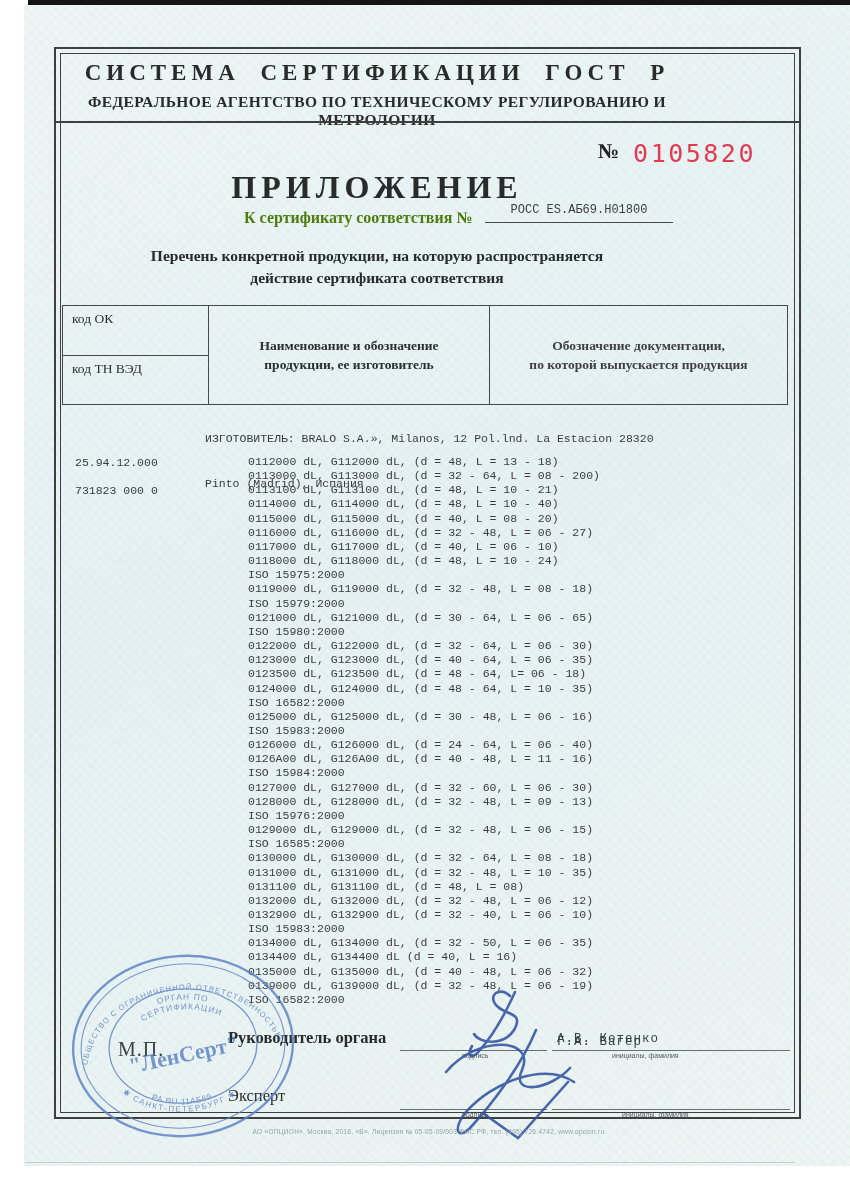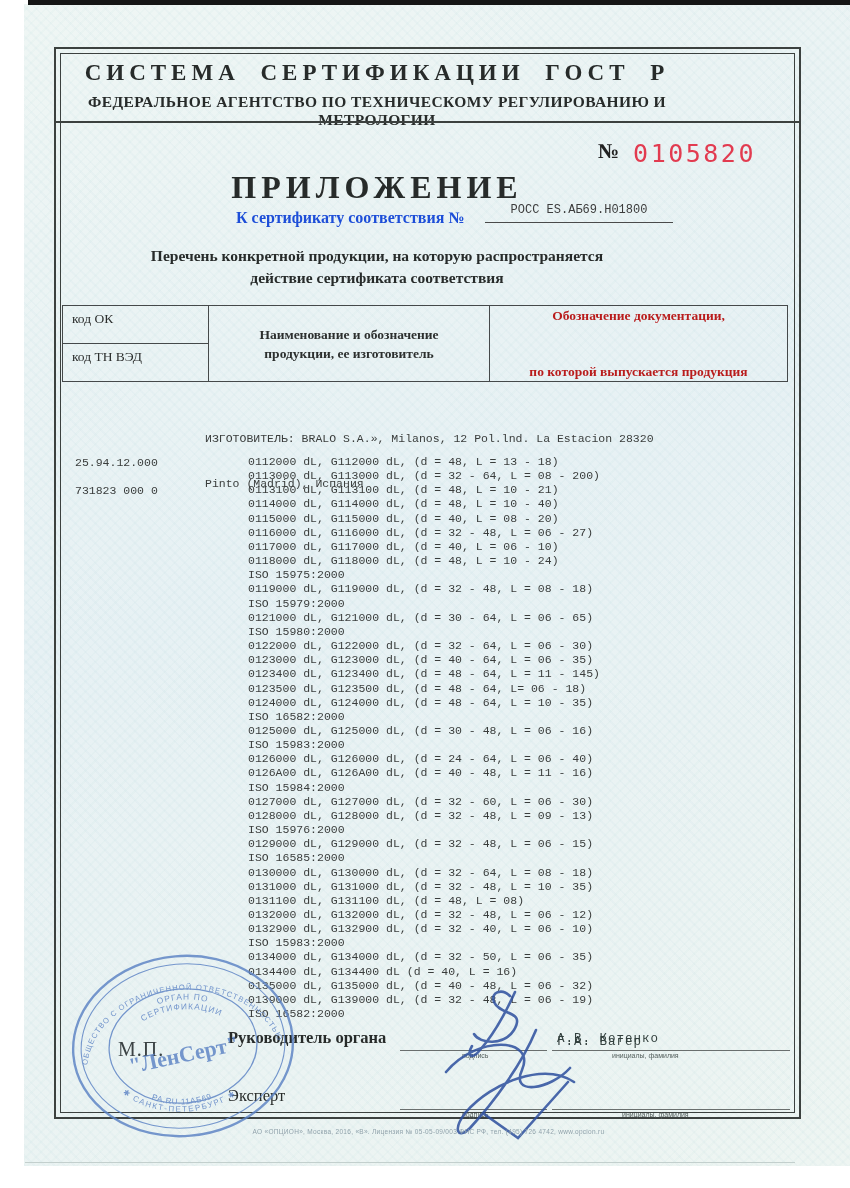--- a/index.html
+++ b/index.html
@@ -32,40 +32,40 @@
     top:93px;font-size:15.5px;font-weight:bold;letter-spacing:0.4px;color:#272b2a;
   }
   .header-divider{top:121px;left:56px;width:743px;border-top:2px solid #3c413f;}
   .num-group{top:139px;left:598px;white-space:nowrap;}
   .num-sign{font-size:21px;font-weight:bold;color:#222;vertical-align:top;}
   .num-value{
     font-family:"DejaVu Sans Mono", monospace;font-size:25px;letter-spacing:2.5px;
     margin-left:14px;vertical-align:top;margin-top:48px;
   }
   .doc-title{top:169px;font-size:32px;font-weight:bold;letter-spacing:5px;color:#272b2a;}
-  .cert-label{top:209px;left:236px;font-size:16px;font-weight:bold;color:#1d4ed8;}
+  .cert-label{top:209px;left:244px;font-size:16px;font-weight:bold;color:#4d7c0f;}
   .cert-value{
     top:203px;left:485px;width:188px;text-align:center;
     font-family:"Liberation Mono", monospace;font-size:12px;color:#3c3c3c;
     border-bottom:1px solid #4a4a4a;padding-bottom:5px;
   }
   .subtitle1{top:247px;font-size:15.5px;font-weight:bold;color:#272b2a;}
   .subtitle2{top:269px;font-size:15.5px;font-weight:bold;color:#272b2a;}
   .hdr-table{
-    top:305px;left:62px;width:726px;height:77px;border:1px solid #45494a;box-sizing:border-box;
+    top:305px;left:62px;width:726px;height:100px;border:1px solid #45494a;box-sizing:border-box;
     display:flex;
   }
   .col1{width:146px;border-right:1px solid #45494a;box-sizing:border-box;display:flex;flex-direction:column;}
   .col1 .cell{flex:1;padding:5px 0 0 9px;font-size:13.5px;color:#2c2f2e;}
   .col1 .cell.first{border-bottom:1px solid #45494a;}
   .col2{width:281px;border-right:1px solid #45494a;box-sizing:border-box;
     display:flex;flex-direction:column;justify-content:center;text-align:center;
     font-size:13.5px;line-height:19px;color:#2c2f2e;font-weight:600;}
-  .col3{flex:1;display:flex;flex-direction:column;justify-content:space-between;text-align:center;
-    font-size:13.5px;line-height:19px;color:#b91c1c;font-weight:600;}
+  .col3{flex:1;display:flex;flex-direction:column;justify-content:center;text-align:center;
+    font-size:13.5px;line-height:19px;color:#404040;font-weight:600;}
   .mono{font-family:"Liberation Mono", monospace;color:#3a3d3c;}
   .code-ok{top:456px;left:75px;font-size:11.5px;white-space:pre;}
   .code-tnved{top:484px;left:75px;font-size:11.5px;white-space:pre;}
   .manufacturer{top:401px;left:205px;font-size:11.5px;line-height:15px;white-space:pre;}
   .product-list{top:455px;left:205px;}
   .product-line{font-size:11.5px;line-height:14.15px;white-space:pre;
     font-family:"Liberation Mono", monospace;color:#3a3d3c;margin-left:43px;}
   .sig-role1{top:1028px;left:228px;font-size:16.5px;font-weight:bold;color:#272b2a;}
   .sig-role2{top:1086px;left:228px;font-size:16.5px;font-weight:normal;color:#272b2a;}
   .sig-line{border-top:1px solid #6a6f6e;height:0;}
@@ -148,21 +148,20 @@
     <div class="product-line">0116000 dL, G116000 dL, (d = 32 - 48, L = 06 - 27)</div>
     <div class="product-line">0117000 dL, G117000 dL, (d = 40, L = 06 - 10)</div>
     <div class="product-line">0118000 dL, G118000 dL, (d = 48, L = 10 - 24)</div>
     <div class="product-line">ISO 15975:2000</div>
     <div class="product-line">0119000 dL, G119000 dL, (d = 32 - 48, L = 08 - 18)</div>
     <div class="product-line">ISO 15979:2000</div>
     <div class="product-line">0121000 dL, G121000 dL, (d = 30 - 64, L = 06 - 65)</div>
     <div class="product-line">ISO 15980:2000</div>
     <div class="product-line">0122000 dL, G122000 dL, (d = 32 - 64, L = 06 - 30)</div>
     <div class="product-line">0123000 dL, G123000 dL, (d = 40 - 64, L = 06 - 35)</div>
-    <div class="product-line">0123400 dL, G123400 dL, (d = 48 - 64, L = 11 - 145)</div>
     <div class="product-line">0123500 dL, G123500 dL, (d = 48 - 64, L= 06 - 18)</div>
     <div class="product-line">0124000 dL, G124000 dL, (d = 48 - 64, L = 10 - 35)</div>
     <div class="product-line">ISO 16582:2000</div>
     <div class="product-line">0125000 dL, G125000 dL, (d = 30 - 48, L = 06 - 16)</div>
     <div class="product-line">ISO 15983:2000</div>
     <div class="product-line">0126000 dL, G126000 dL, (d = 24 - 64, L = 06 - 40)</div>
     <div class="product-line">0126A00 dL, G126A00 dL, (d = 40 - 48, L = 11 - 16)</div>
     <div class="product-line">ISO 15984:2000</div>
     <div class="product-line">0127000 dL, G127000 dL, (d = 32 - 60, L = 06 - 30)</div>
     <div class="product-line">0128000 dL, G128000 dL, (d = 32 - 48, L = 09 - 13)</div>

